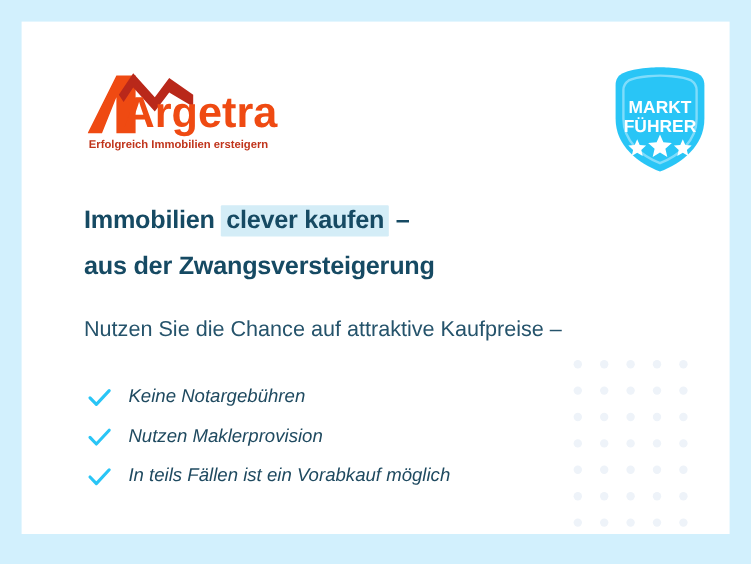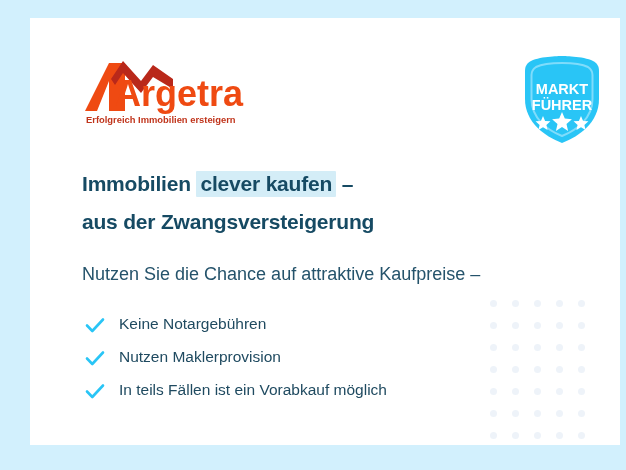--- a/index.html
+++ b/index.html
@@ -22,21 +22,20 @@
   }
 
   #card {
     position: absolute;
     left: 18px;
     top: 18px;
     width: 590px;
     height: 427px;
     background: #ffffff;
     overflow: hidden;
-    margin-left: 12px;
   }
 
   
   .dot-grid {
     position: absolute;
     right: 0px;
     top: 282px;
     width: 130px;
     height: 145px;
     pointer-events: none;
@@ -107,21 +106,23 @@
 
   
   .checklist {
     position: absolute;
     left: 54px;
     top: 296px;
     width: 430px;
   }
   .check-item {
     display: flex;
+    align-items: center;
     height: 33px;
+    font-style: italic;
   }
   .check-icon {
     width: 22px;
     height: 22px;
     margin-right: 13px;
     flex: 0 0 auto;
     display: block;
   }
   .check-label {
     color: #1f4a60;

